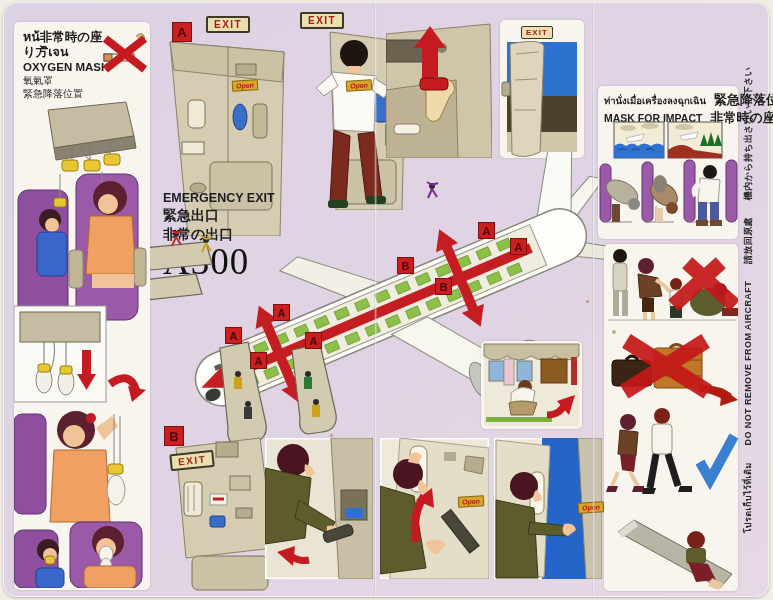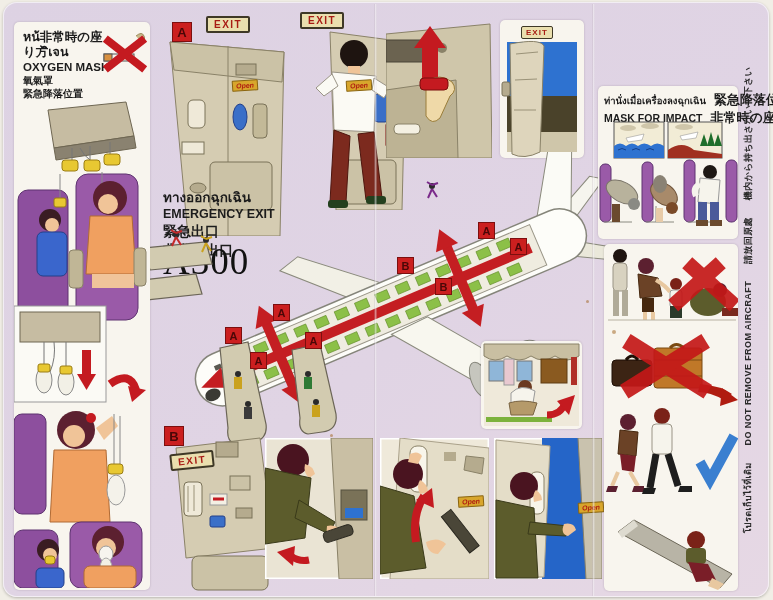--- a/index.html
+++ b/index.html
@@ -15,21 +15,21 @@
              font-size:10px;letter-spacing:1.5px;padding:0 6px;line-height:13px;border-radius:2px;display:inline-block}
   .exit-sm{font-size:8px;letter-spacing:1px;border-width:1px;line-height:11px;padding:0 4px}
   .badge{background:#cb1f1f;border:1px solid #7c0f0f;color:#4a0707;font-weight:bold;
          display:flex;align-items:center;justify-content:center;box-sizing:border-box}
   .badge.b20{width:20px;height:20px;font-size:13px}
   .badge.b17{width:17px;height:17px;font-size:11px}
   .open-tag{background:#d8a62c;border:1px solid #8a6510;color:#b01c10;font-size:7px;
             font-style:italic;font-weight:bold;padding:0 3px;line-height:9px;border-radius:1px;transform:rotate(-4deg)}
   .hdr-thai{font-weight:bold;font-size:12.5px;line-height:1.2}
   .hdr-en{font-weight:bold;font-size:11.5px;line-height:1.25}
-  .hdr-cjk{font-weight:bold;font-size:10px;line-height:1.3}
+  .hdr-cjk{font-weight:normal;font-size:10px;line-height:1.3}
   .ee-thai{font-weight:bold;font-size:13.5px;line-height:1.2}
   .ee-en{font-weight:bold;font-size:12.5px;line-height:1.3}
   .ee-cjk{font-weight:bold;font-size:14px;line-height:1.35}
   .a300{font-family:"Liberation Serif",serif;font-size:37px;letter-spacing:1px;color:#111}
   .brace-row{display:flex;gap:8px;align-items:baseline}
   .br-thai{font-weight:bold;font-size:9.5px;white-space:nowrap}
   .br-en{font-weight:bold;font-size:10.5px;white-space:nowrap}
   .br-cjk{font-weight:bold;font-size:13px;white-space:nowrap}
   .vtext{width:580px;height:14px;left:458px;top:293px;transform:rotate(-90deg);
          font-size:9px;font-weight:bold;color:#2a2a2a;text-align:center;white-space:nowrap;letter-spacing:.4px}
@@ -188,21 +188,20 @@
 <div class="abs badge b20" style="left:172px;top:22px">
     <span>A</span>
   </div>
 <div class="abs exit-sign" style="left:206px;top:16px">EXIT</div>
 <div class="abs exit-sign" style="left:300px;top:12px">EXIT</div>
 <div class="abs exit-sign exit-sm" style="left:521px;top:26px">EXIT</div>
 <div class="abs open-tag" style="left:232px;top:80px">Open</div>
 <div class="abs open-tag" style="left:346px;top:80px">Open</div>
 
 <div class="abs" style="left:163px;top:190px;width:130px">
-  <div class="ee-thai">ทางออกฉุกเฉิน</div>
   <div class="ee-en">EMERGENCY EXIT</div>
   <div class="ee-cjk">緊急出口</div>
   <div class="ee-cjk">非常の出口</div>
 </div>
 <div class="abs a300" style="left:163px;top:240px">A300</div>
 
 <svg class="abs" style="left:150px;top:152px" width="512" height="292" viewBox="0 0 512 292">
   <g transform="rotate(-23 255 145)">
     <polygon points="398,142 472,106 484,114 420,152" fill="#f6f5ee" stroke="#8a8a7c"></polygon>
     <polygon points="398,158 468,196 478,188 424,154" fill="#eae8da" stroke="#8a8a7c"></polygon>

